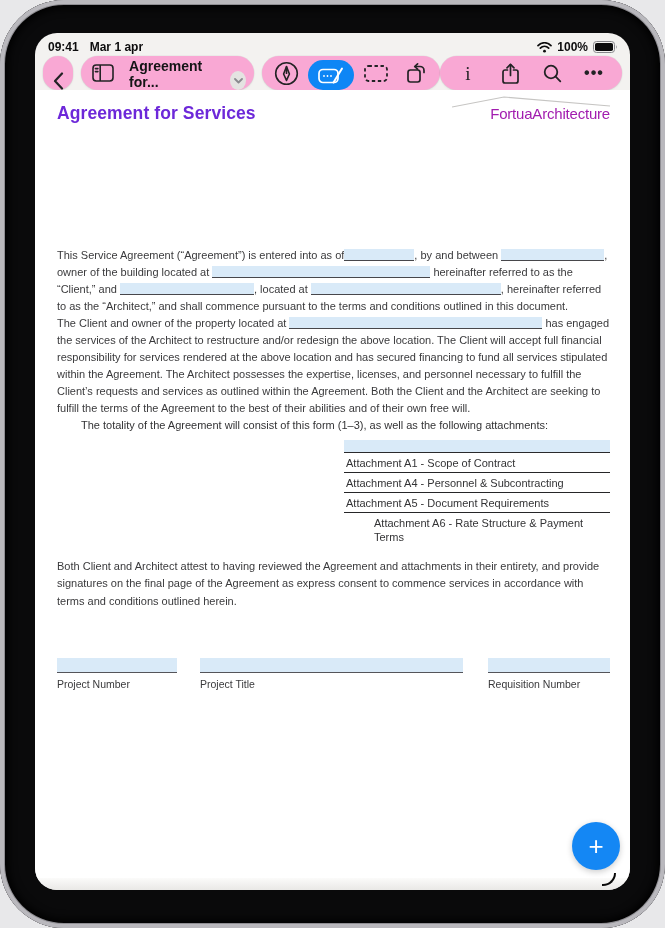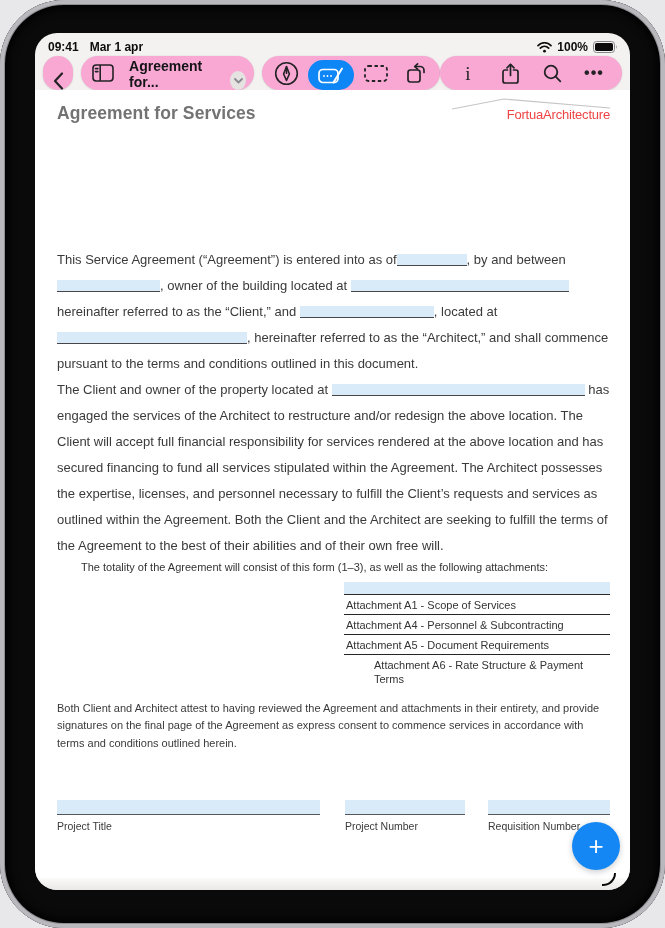--- a/index.html
+++ b/index.html
@@ -39,25 +39,25 @@
   .right-pill { margin-left:auto; padding:0 10px; gap:6px; }
   .info-glyph { font-family:"Liberation Serif", serif; font-size:19px; font-weight:500; line-height:1; }
   .ellipsis-glyph { font-size:16px; letter-spacing:1px; font-weight:700; }
 
   
   .page { position:absolute; top:57px; left:0; right:0; bottom:12px; background:#fff;
           padding:13px 20px 0 22px; color:#333335; }
   .page-shade { position:absolute; left:0; right:0; bottom:0; height:12px;
           background:linear-gradient(#fbfbfa,#e9e8e6); }
   .doc-header { display:flex; justify-content:space-between; align-items:baseline; height:22px; }
-  .doc-title-big { font-size:17.5px; font-weight:700; letter-spacing:.1px; color:#737373; }
-  .logo { position:relative; font-size:13px; font-weight:500; color:#ef4444; letter-spacing:-.2px; }
+  .doc-title-big { font-size:17.5px; font-weight:700; letter-spacing:.1px; color:#6d28d9; }
+  .logo { position:relative; font-size:15px; font-weight:500; color:#a21caf; letter-spacing:-.2px; }
   .logo svg { position:absolute; top:-11px; right:-2px; }
 
-  .para { font-size:13px; line-height:26px; color:#3a3a3c; }
+  .para { font-size:11px; line-height:17px; color:#3a3a3c; }
   .paras .para:nth-child(1){ margin-top:122px; }
   .paras .para:nth-child(2){ }
   .paras .para:nth-child(3){ margin-top:17px; }
   .blank { display:inline-block; height:12px; vertical-align:-2px;
            background:#d9eaf8; border-bottom:1px solid #47474b; }
 
   .attach-head { margin-top:22px; font-size:11px; line-height:17.5px; text-decoration:underline; }
   .attach-intro { font-size:11px; line-height:17.5px;margin-left:24px; }
   .attach-table { width:266px; margin-left:auto; margin-top:5px; }
   .attach-field { height:13px; background:#d9eaf8; border-bottom:1px solid #2a2a2c; }
@@ -224,38 +224,38 @@
       <div class="paras">
           <p class="para">This Service Agreement (“Agreement”) is entered into as of<span class="blank" style="width: 70px;"></span>, by and between <span class="blank" style="width: 103px;"></span>, owner of the building located at <span class="blank" style="width: 218px;"></span> hereinafter referred to as the “Client,” and <span class="blank" style="width: 134px;"></span>, located at <span class="blank" style="width: 190px;"></span>, hereinafter referred to as the “Architect,” and shall commence pursuant to the terms and conditions outlined in this document.</p>
           <p class="para">The Client and owner of the property located at <span class="blank" style="width: 253px;"></span> has engaged the services of the Architect to restructure and/or redesign the above location. The Client will accept full financial responsibility for services rendered at the above location and has secured financing to fund all services stipulated within the Agreement. The Architect possesses the expertise, licenses, and personnel necessary to fulfill the Client’s requests and services as outlined within the Agreement. Both the Client and the Architect are seeking to fulfill the terms of the Agreement to the best of their abilities and of their own free will.</p>
         </div>
 
       <div class="attach-intro">The totality of the Agreement will consist of this form (1–3), as well as the following attachments:</div>
 
       <div class="attach-table">
         <div class="attach-field"></div>
         <div>
-            <div class="attach-row">Attachment A1 - Scope of Services</div>
+            <div class="attach-row">Attachment A1 - Scope of Contract</div>
             <div class="attach-row">Attachment A4 - Personnel &amp; Subcontracting</div>
             <div class="attach-row">Attachment A5 - Document Requirements</div>
             <div class="attach-row">Attachment A6 - Rate Structure &amp; Payment Terms</div>
           </div>
       </div>
 
       <div class="para closing">Both Client and Architect attest to having reviewed the Agreement and attachments in their entirety, and provide signatures on the final page of the Agreement as express consent to commence services in accordance with terms and conditions outlined herein.</div>
 
       <div class="fields-row">
+          <div class="field-block f2">
+            <div class="field-bar"></div>
+            <div class="field-label">Project Number</div>
+          </div>
           <div class="field-block f1">
             <div class="field-bar"></div>
             <div class="field-label">Project Title</div>
           </div>
-          <div class="field-block f2">
-            <div class="field-bar"></div>
-            <div class="field-label">Project Number</div>
-          </div>
           <div class="field-block f3">
             <div class="field-bar"></div>
             <div class="field-label">Requisition Number</div>
           </div>
         </div>
     </div>
 
     <div class="page-shade"></div>
     <div class="page-curl"></div>
 

